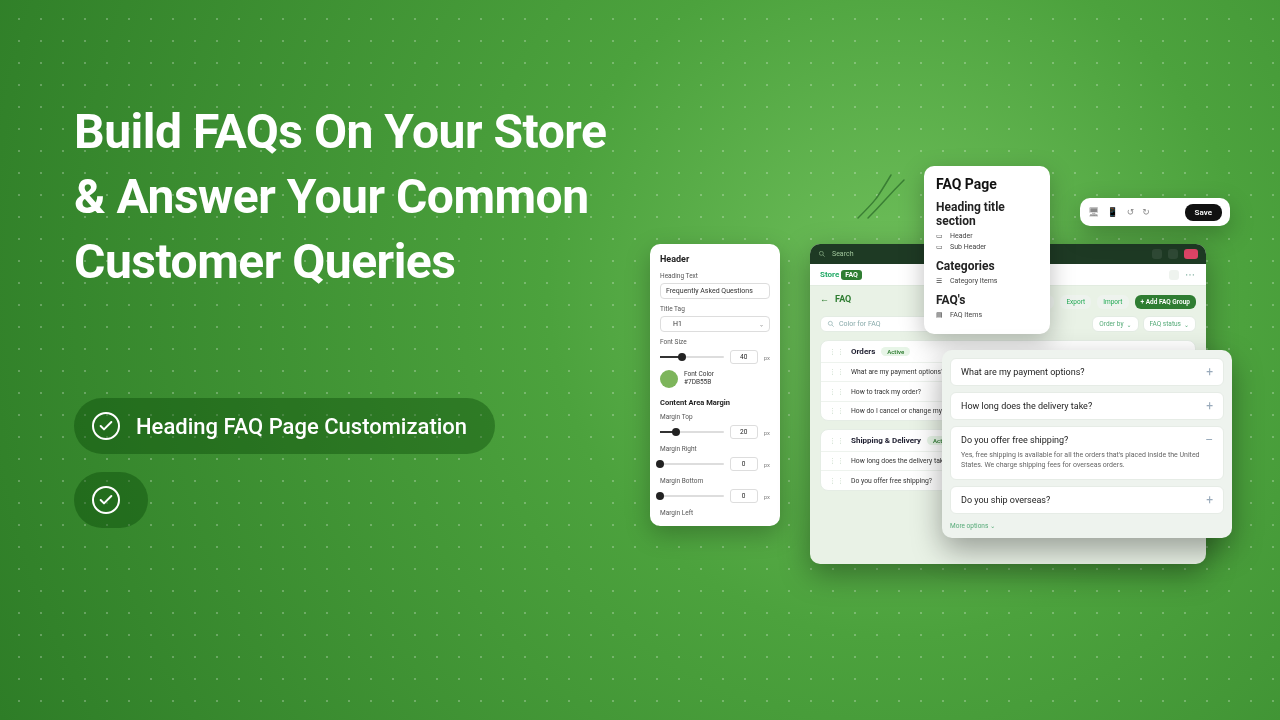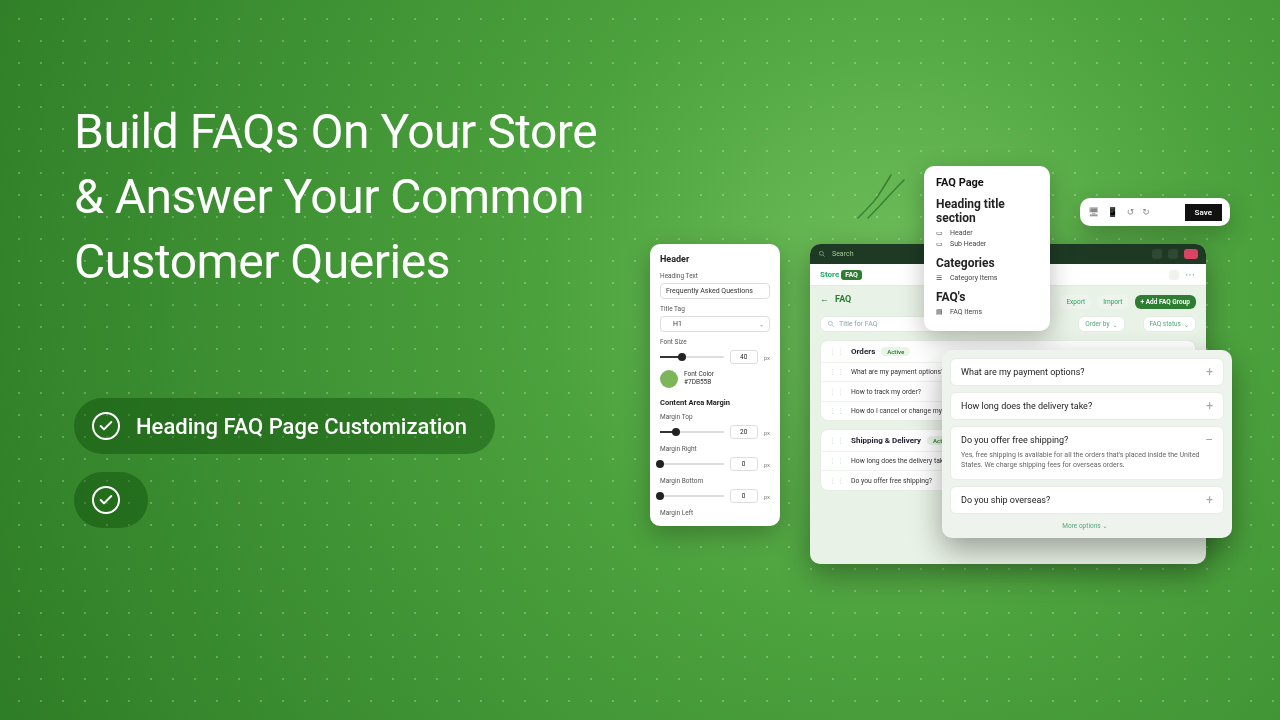--- a/index.html
+++ b/index.html
@@ -18,21 +18,21 @@
     pointer-events: none;
   }
   
   .hero {
     position: absolute;
     left: 74px; top: 100px;
     width: 560px;
   }
   .hero h1 {
     font-size: 48px;
-    font-weight: 400;
+    font-weight: 700;
     line-height: 1.35;
     letter-spacing: -0.5px;
   }
   .pills {
     position: absolute;
     left: 74px; top: 398px;
     display: flex; flex-direction: column; gap: 18px;
   }
   .pill {
     display: inline-flex; align-items: center; gap: 16px;
@@ -107,54 +107,54 @@
 
   .dash-body { padding: 8px 10px 10px 10px; }
   .crumb { display:flex; align-items:center; gap:6px; color:#2f7d32; font-size:9px; font-weight:700; margin-bottom:6px;}
   .crumb .back{font-size:9px;color:#2f7d32;}
   .row-actions { display:flex; gap:6px; align-items:center; }
   .btn { font-size:6.5px; padding:3px 6px; border-radius:6px; background:#eef3ee; color:#2a5; display:inline-flex; align-items:center; gap:3px;}
   .btn.primary { background:#2f7d32; color:#fff; font-weight:600;}
   .btn .chev{font-size:6px;}
   .topline { display:flex; justify-content:space-between; align-items:center; margin-bottom:6px;}
   .searchbar { display:flex;align-items:center;gap:4px;color:#8aa; font-size:7px; background:#fff;border:1px solid #e3ece3;border-radius:6px;padding:3px 6px;width:150px;}
-  .filters{display:flex;gap:18px;}
+  .filters{display:flex;gap:4px;}
   .filters .btn{background:#fff;border:1px solid #e3ece3;color:#5a7;}
   .group {
     background:#fff; border:1px solid #e5ede5; border-radius:8px; margin-top:8px;
     overflow:hidden;
   }
   .group-head{display:flex;align-items:center;gap:6px;padding:6px 8px;}
   .grip{color:#bcd2bc;font-size:7px;letter-spacing:1px;}
   .group-head .name{font-weight:700;font-size:8px;color:#223;}
   .badge{font-size:6px;background:#e7f5e7;color:#2f7d32;border-radius:999px;padding:1px 6px;font-weight:600;}
   .grow{flex:1;}
   .qrow{display:flex;align-items:center;gap:6px;border-top:1px solid #eef3ee;padding:5px 8px;}
   .qrow .q{font-size:6.8px;color:#3a4;}
   .qrow .q.black{color:#333;}
 
   
   .faq-pop {
     position:absolute; left: 274px; top: 6px; width: 126px;
     padding: 10px 12px 12px 12px; font-size:7px;
   }
-  .faq-pop .t{font-weight:700;font-size:11px;margin-bottom:8px;color:#111;}
+  .faq-pop .t{font-weight:700;font-size:14px;margin-bottom:8px;color:#111;}
   .faq-pop .sec{font-weight:700;font-size:12px;margin:8px 0 4px 0;color:#222;}
   .faq-pop .it{display:flex;align-items:center;gap:6px;margin:3px 0;color:#444;}
   .faq-pop .ic{width:8px;height:8px;display:inline-block;}
 
   
   .toolbar {
     position:absolute; left: 430px; top: 38px; width: 150px; height: 28px;
     display:flex; align-items:center; justify-content:space-between;
     padding: 0 8px; border-radius: 10px;
   }
   .toolbar .ig{display:flex;gap:8px;color:#888;font-size:9px;}
   .toolbar .ig span{display:inline-flex;}
-  .toolbar .save{ background:#111;color:#fff;font-size:8px;padding:4px 10px;border-radius:0; font-weight:600;}
+  .toolbar .save{ background:#111;color:#fff;font-size:8px;padding:4px 10px;border-radius:8px; font-weight:600;}
 
   
   .scribble{position:absolute;left:206px;top:10px;width:60px;height:50px;opacity:.6;}
   .scribble path{stroke:#1e5a20;stroke-width:1.5;fill:none;stroke-linecap:round;}
 
   
   .preview {
     position:absolute; left: 292px; top: 190px; width: 290px;
     padding: 8px; display:flex;flex-direction:column;gap:6px;
     background: #eef3ee; border-radius:10px;
@@ -162,21 +162,21 @@
   }
   .acc {
     background:#fff;border:1px solid #e6ece6;border-radius:6px;
     padding:8px 10px; font-family: Georgia, "Times New Roman", serif;
     color:#222;
   }
   .acc .row{display:flex;justify-content:space-between;align-items:center;}
   .acc .qt{font-size:9px;}
   .acc .pl{color:#9ab;font-size:12px;line-height:0;}
   .acc .ans{font-size:7px;color:#666;margin-top:6px;line-height:1.4;}
-  .preview .foot{display:flex;justify-content:center;padding:2px 4px 0 0;}
+  .preview .foot{display:flex;justify-content:flex-start;padding:2px 4px 0 0;}
   .preview .foot span{font-size:6.5px;color:#5a7;}
 
   svg{display:block;}
 </style>
 </head>
 <body>
 
 <div class="dots"></div>
 
 <div class="hero">
@@ -305,21 +305,21 @@
           <span class="btn">Import</span>
           <span class="btn primary">+ Add FAQ Group</span>
         </div>
       </div>
       <div class="topline">
         <div class="searchbar">
           <svg width="8" height="8" viewBox="0 0 24 24">
               <circle cx="10" cy="10" r="6" stroke="#8aa" stroke-width="2" fill="none"></circle>
               <path d="M15 15l5 5" stroke="#8aa" stroke-width="2"></path>
             </svg>
-          <span>Title for FAQ</span>
+          <span>Color for FAQ</span>
         </div>
         <div class="filters">
           <span class="btn">
               <span>Order by</span>
               <span class="chev">⌄</span>
             </span>
           <span class="btn">
               <span>FAQ status</span>
               <span class="chev">⌄</span>
             </span>

